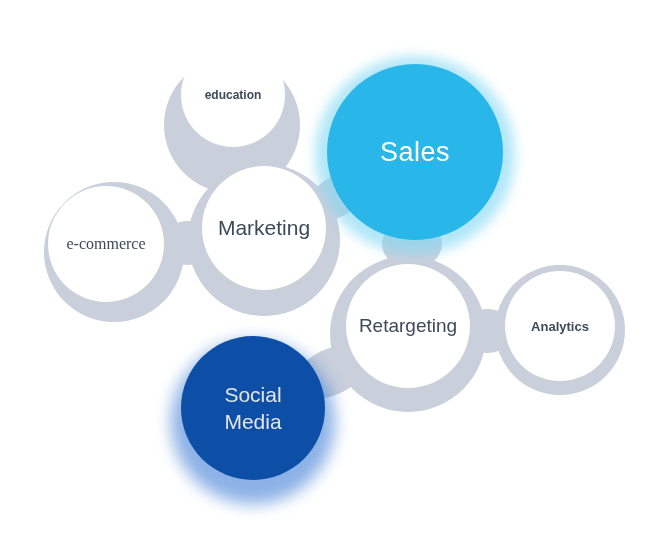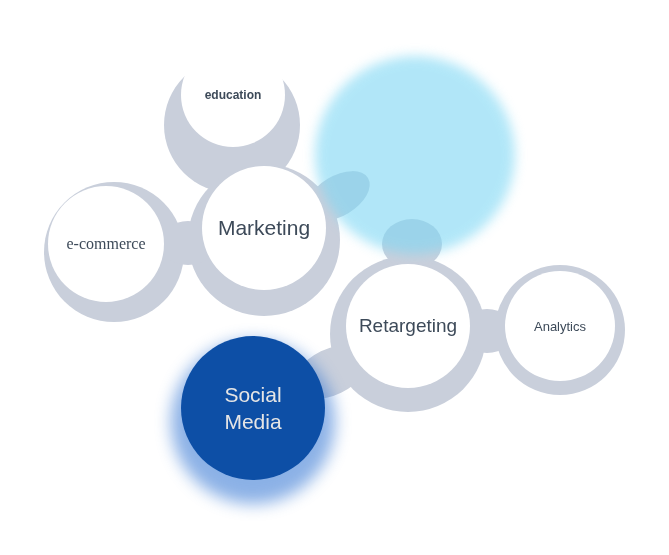--- a/index.html
+++ b/index.html
@@ -49,21 +49,21 @@
   #bridge-mkt-sales  { left: 303px; top: 176px; width: 70px; height: 40px; transform: rotate(-31deg); }
   #bridge-sales-ret  { left: 382px; top: 219px; width: 60px; height: 50px; }
   #bridge-ret-ana    { left: 459px; top: 309px; width: 56px; height: 44px; }
   #bridge-soc-ret    { left: 291px; top: 349px; width: 80px; height: 46px; transform: rotate(-26deg); }
 
   #node-education   { left: 181px; top: 43px;  width: 104px; height: 104px; font-size: 12px; font-weight: bold; }
   #node-sales       { left: 327px; top: 64px;  width: 176px; height: 176px; font-size: 27px; font-weight: 400; letter-spacing: .5px; }
   #node-marketing   { left: 202px; top: 166px; width: 124px; height: 124px; font-size: 21px; }
   #node-ecommerce   { left: 48px;  top: 186px; width: 116px; height: 116px; font-size: 16px; font-family: Liberation Serif, serif; }
   #node-retargeting { left: 346px; top: 264px; width: 124px; height: 124px; font-size: 19px; }
-  #node-analytics   { left: 505px; top: 271px; width: 110px; height: 110px; font-size: 13px; }
+  #node-analytics   { left: 505px; top: 271px; width: 110px; height: 110px; font-size: 13px; font-weight: bold; }
   #node-social      { left: 181px; top: 336px; width: 144px; height: 144px; font-size: 21px; line-height: 1.3; }
   #node-social span { width: 86px; }
 </style>
 </head>
 <body>
 
 <div class="canvas">
 
   <div class="halo" id="halo-education"></div>
   <div class="halo" id="halo-ecommerce"></div>
@@ -77,20 +77,23 @@
   <div class="bridge" id="bridge-ret-ana"></div>
   <div class="bridge" id="bridge-soc-ret"></div>
 
   <div class="glow glow-sales"></div>
   <div class="glow glow-social"></div>
 
   <div class="node white" id="node-education">
     <span>education</span>
   </div>
 
+  <div class="node sales" id="node-sales">
+    <span>Sales</span>
+  </div>
 
   <div class="node white" id="node-marketing">
     <span>Marketing</span>
   </div>
 
   <div class="node white" id="node-ecommerce">
     <span>e-commerce</span>
   </div>
 
   <div class="node white" id="node-retargeting">

